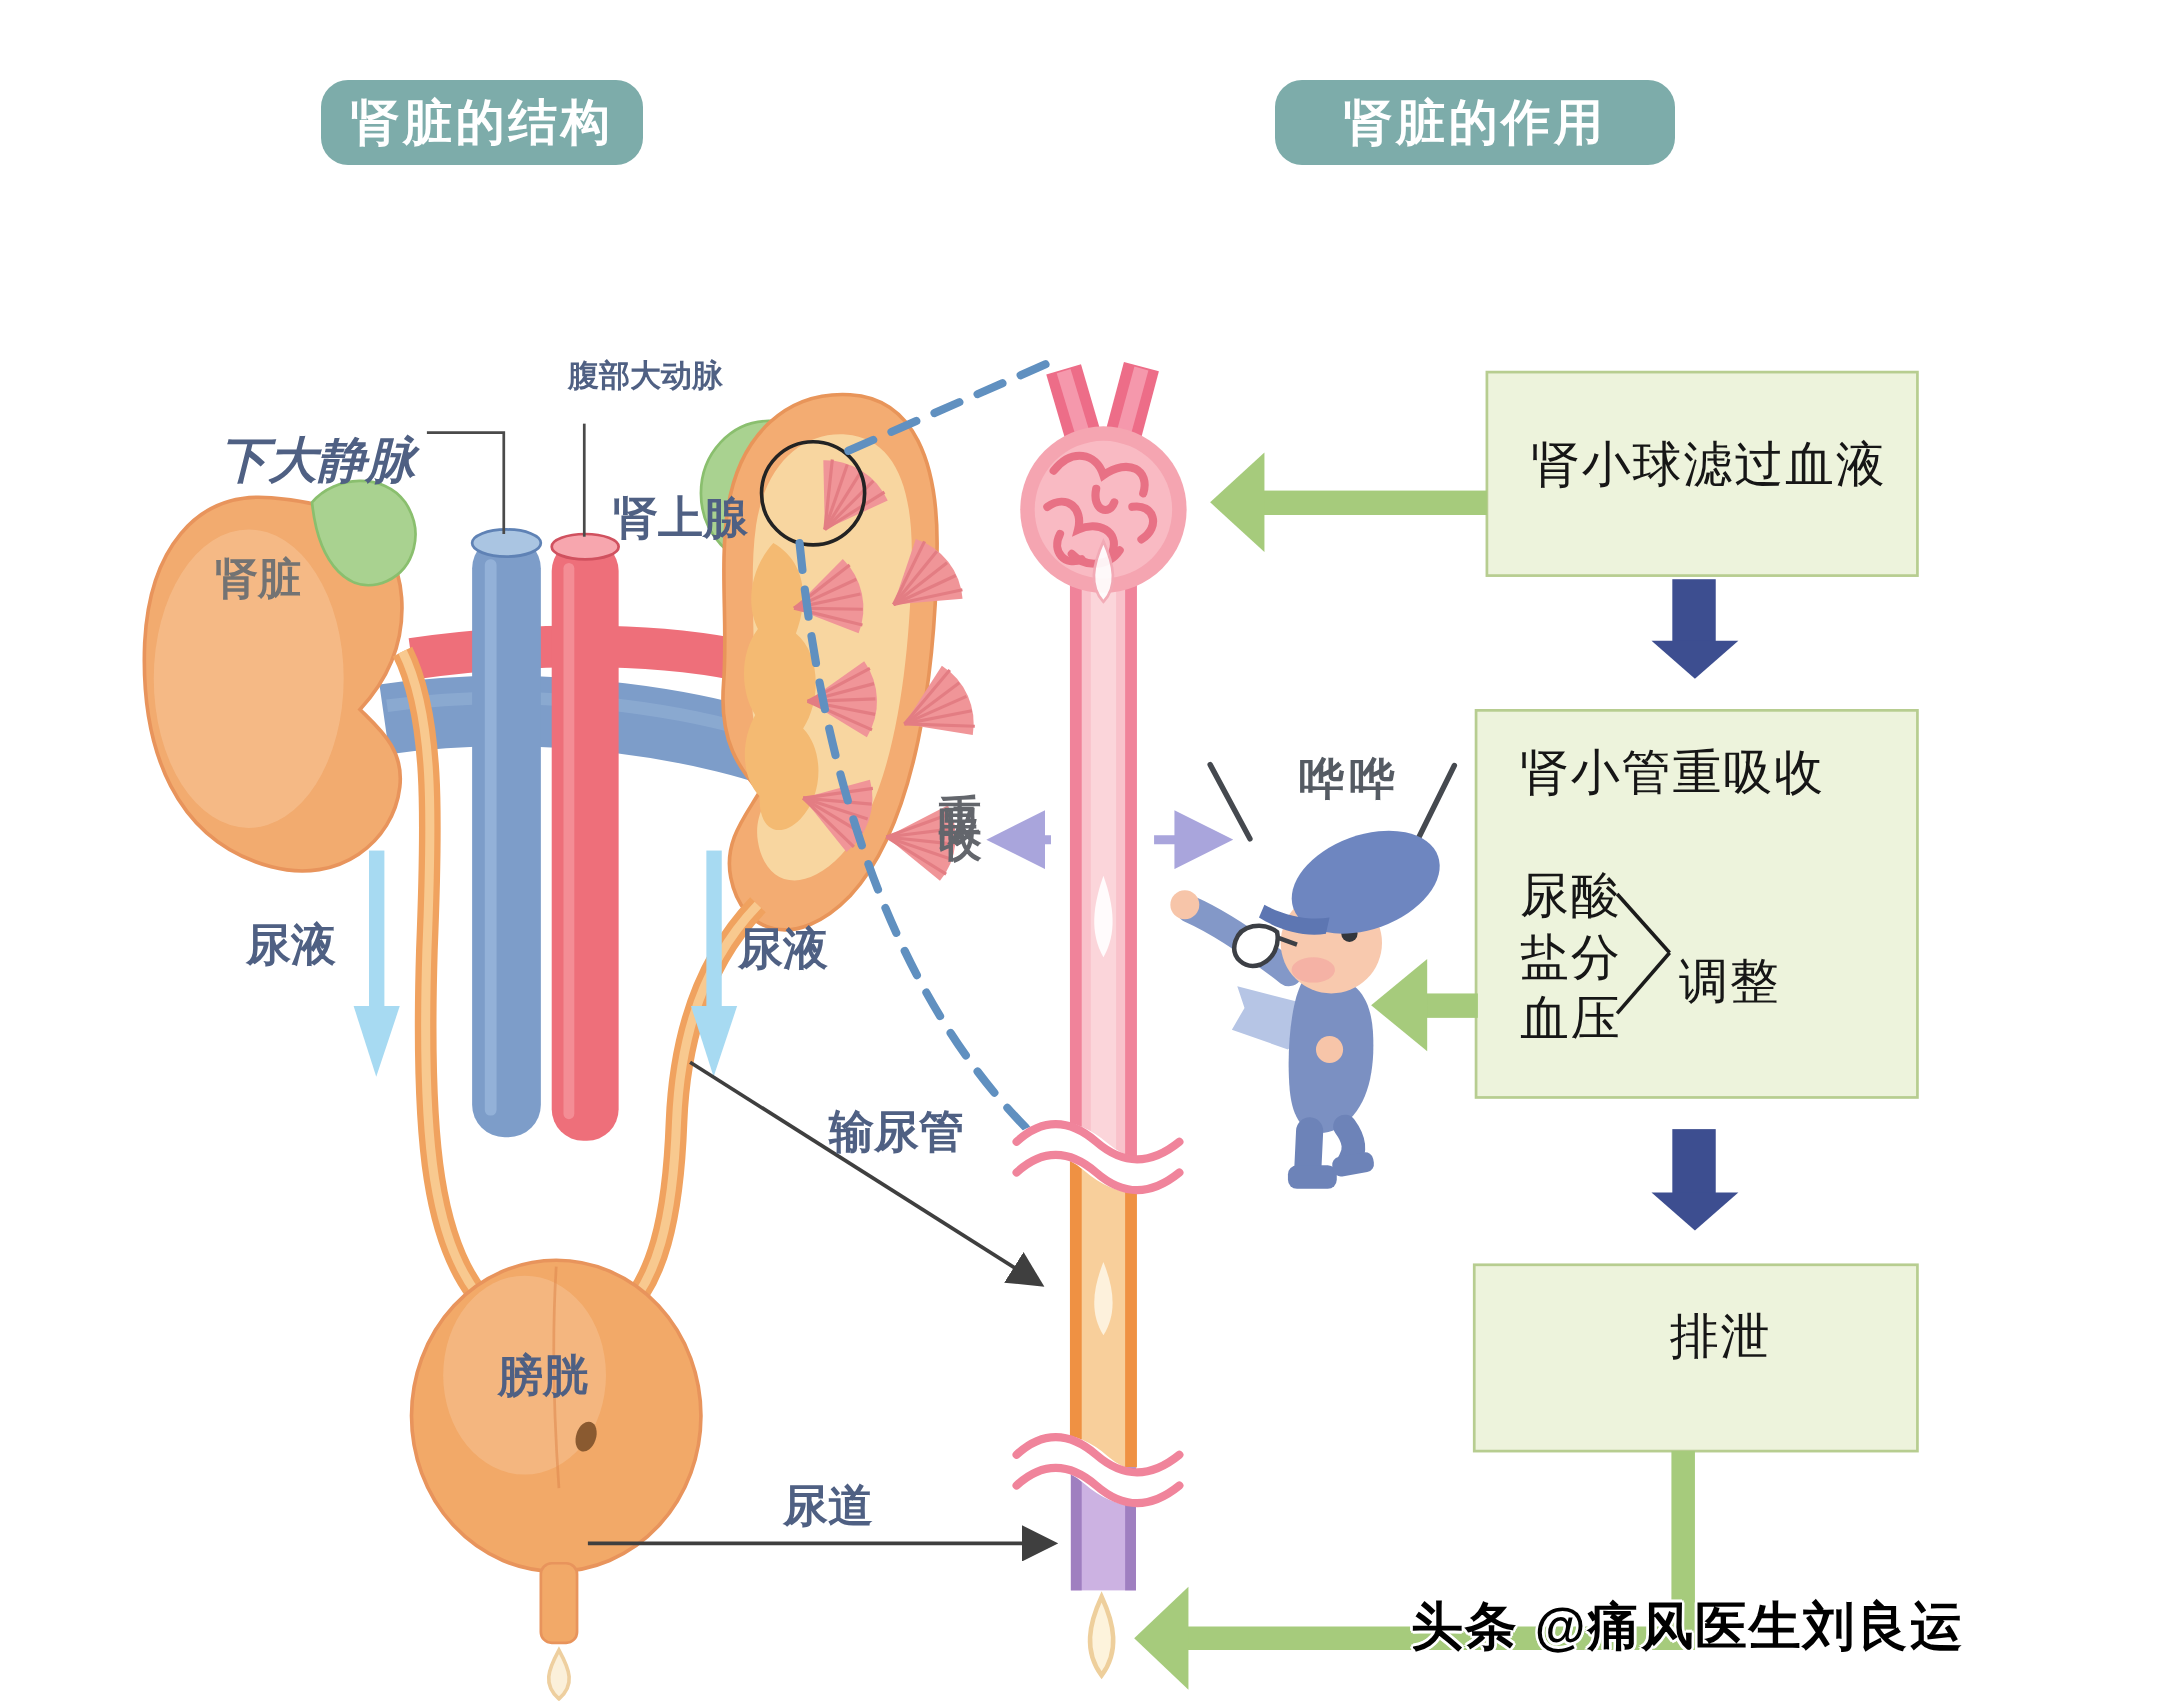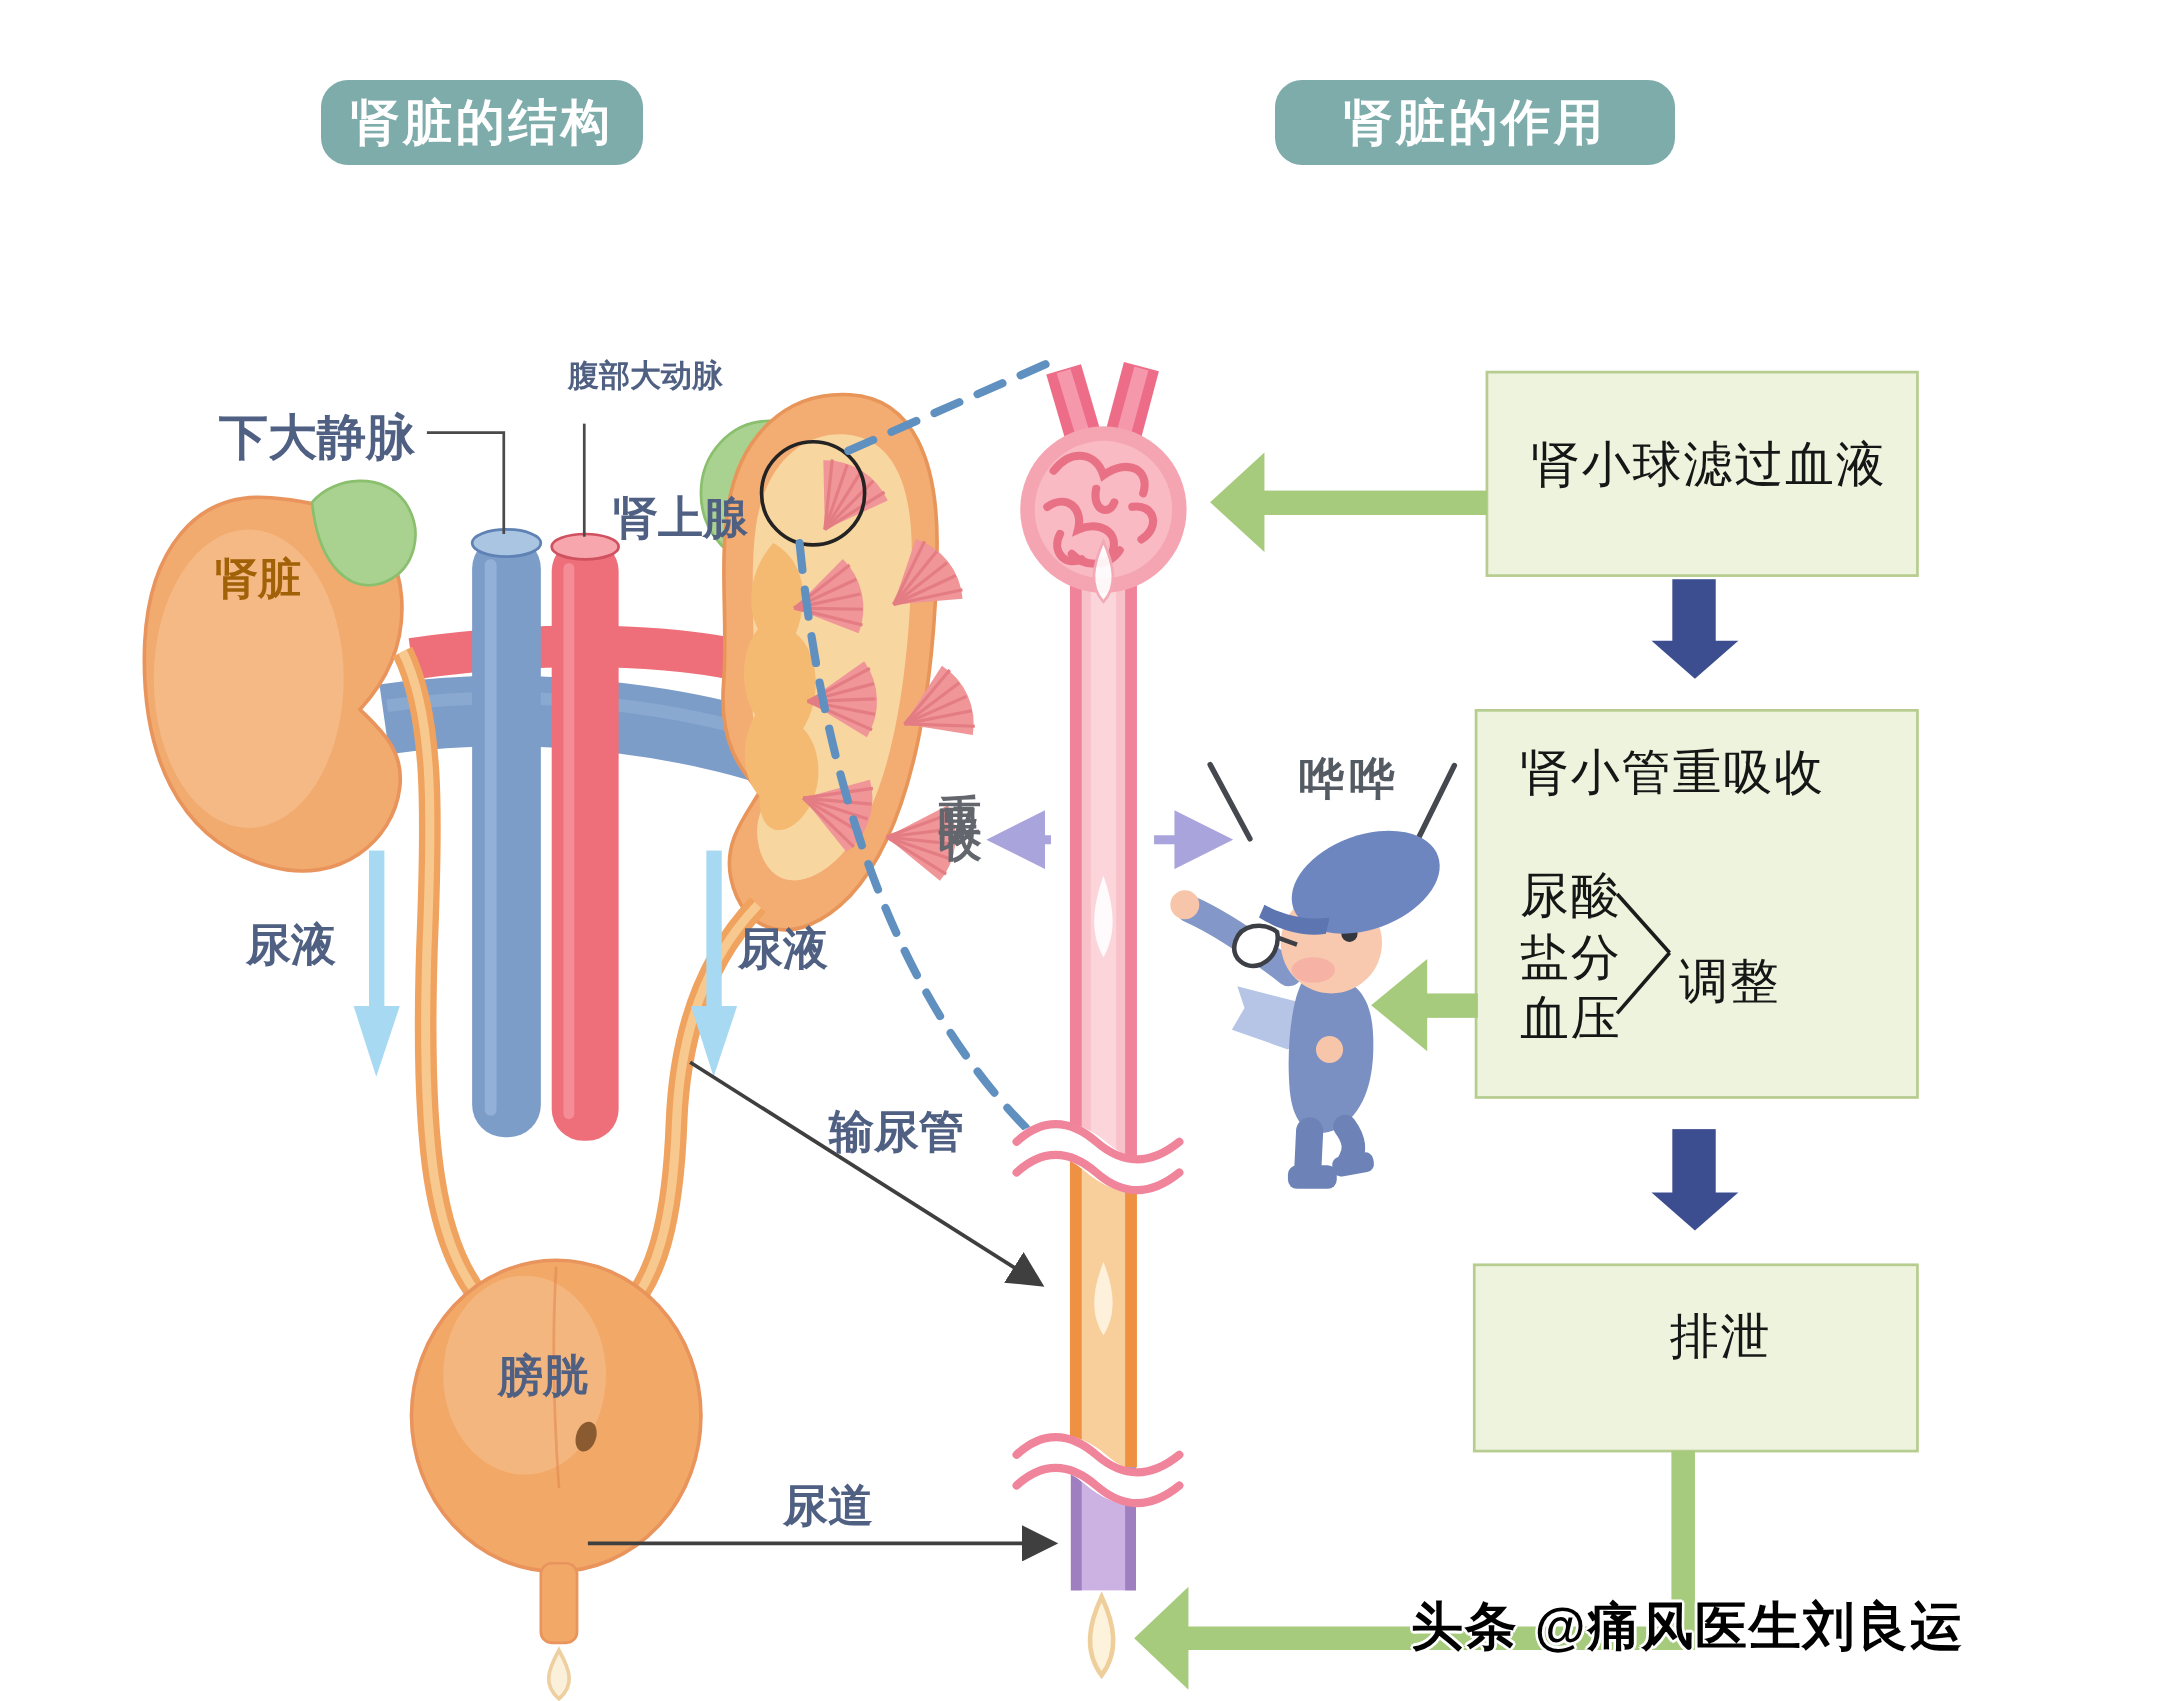--- a/index.html
+++ b/index.html
@@ -247,24 +247,24 @@
     </g>
   </svg>
 
   <div class="badge" style="left:321px;top:80px;width:322px;height:85px;">
     <span>肾脏的结构</span>
   </div>
   <div class="badge" style="left:1275px;top:80px;width:400px;height:85px;">
     <span>肾脏的作用</span>
   </div>
 
-  <div class="lbl" style="left:219px;top:405px;font-size:49px;">下大静脉</div>
+  <div class="lbl" style="left:219px;top:428px;font-size:49px;font-style:italic;">下大静脉</div>
   <div class="lbl" style="left:568px;top:355px;font-size:31px;">腹部大动脉</div>
   <div class="lbl" style="left:613px;top:488px;font-size:45px;">肾上腺</div>
-  <div class="lbl" style="left:215px;top:550px;font-size:43px;color:#a16207;font-family:Liberation Serif, serif;">肾脏</div>
+  <div class="lbl" style="left:215px;top:550px;font-size:43px;color:#737373;font-family:Liberation Serif, serif;">肾脏</div>
   <div class="lbl" style="left:246px;top:915px;font-size:45px;">尿液</div>
   <div class="lbl" style="left:738px;top:919px;font-size:45px;">尿液</div>
   <div class="lbl" style="left:829px;top:1102px;font-size:45px;">输尿管</div>
   <div class="lbl" style="left:498px;top:1346px;font-size:45px;">膀胱</div>
   <div class="lbl" style="left:783px;top:1476px;font-size:45px;">尿道</div>
 
   <div class="lbl vert" style="left:932px;top:758px;font-size:43px;color:#63666c;height:208px;">重吸收</div>
   <div class="soundfx" style="left:1299px;top:749px;font-size:45px;">哗哗</div>
 
   <div class="boxtxt" style="left:1520px;top:740px;font-size:49px;">肾小管重吸收</div>

